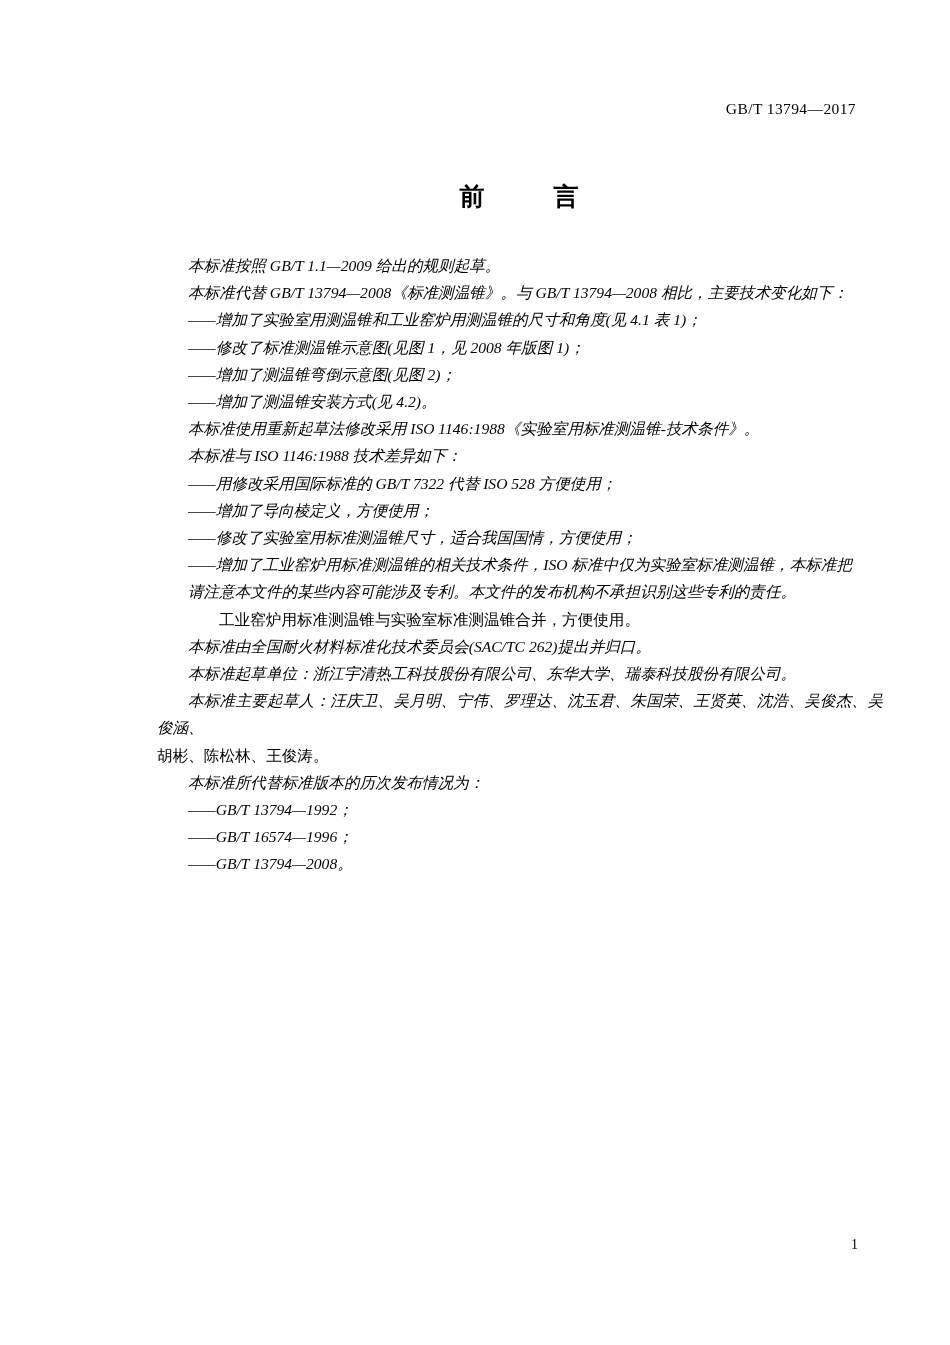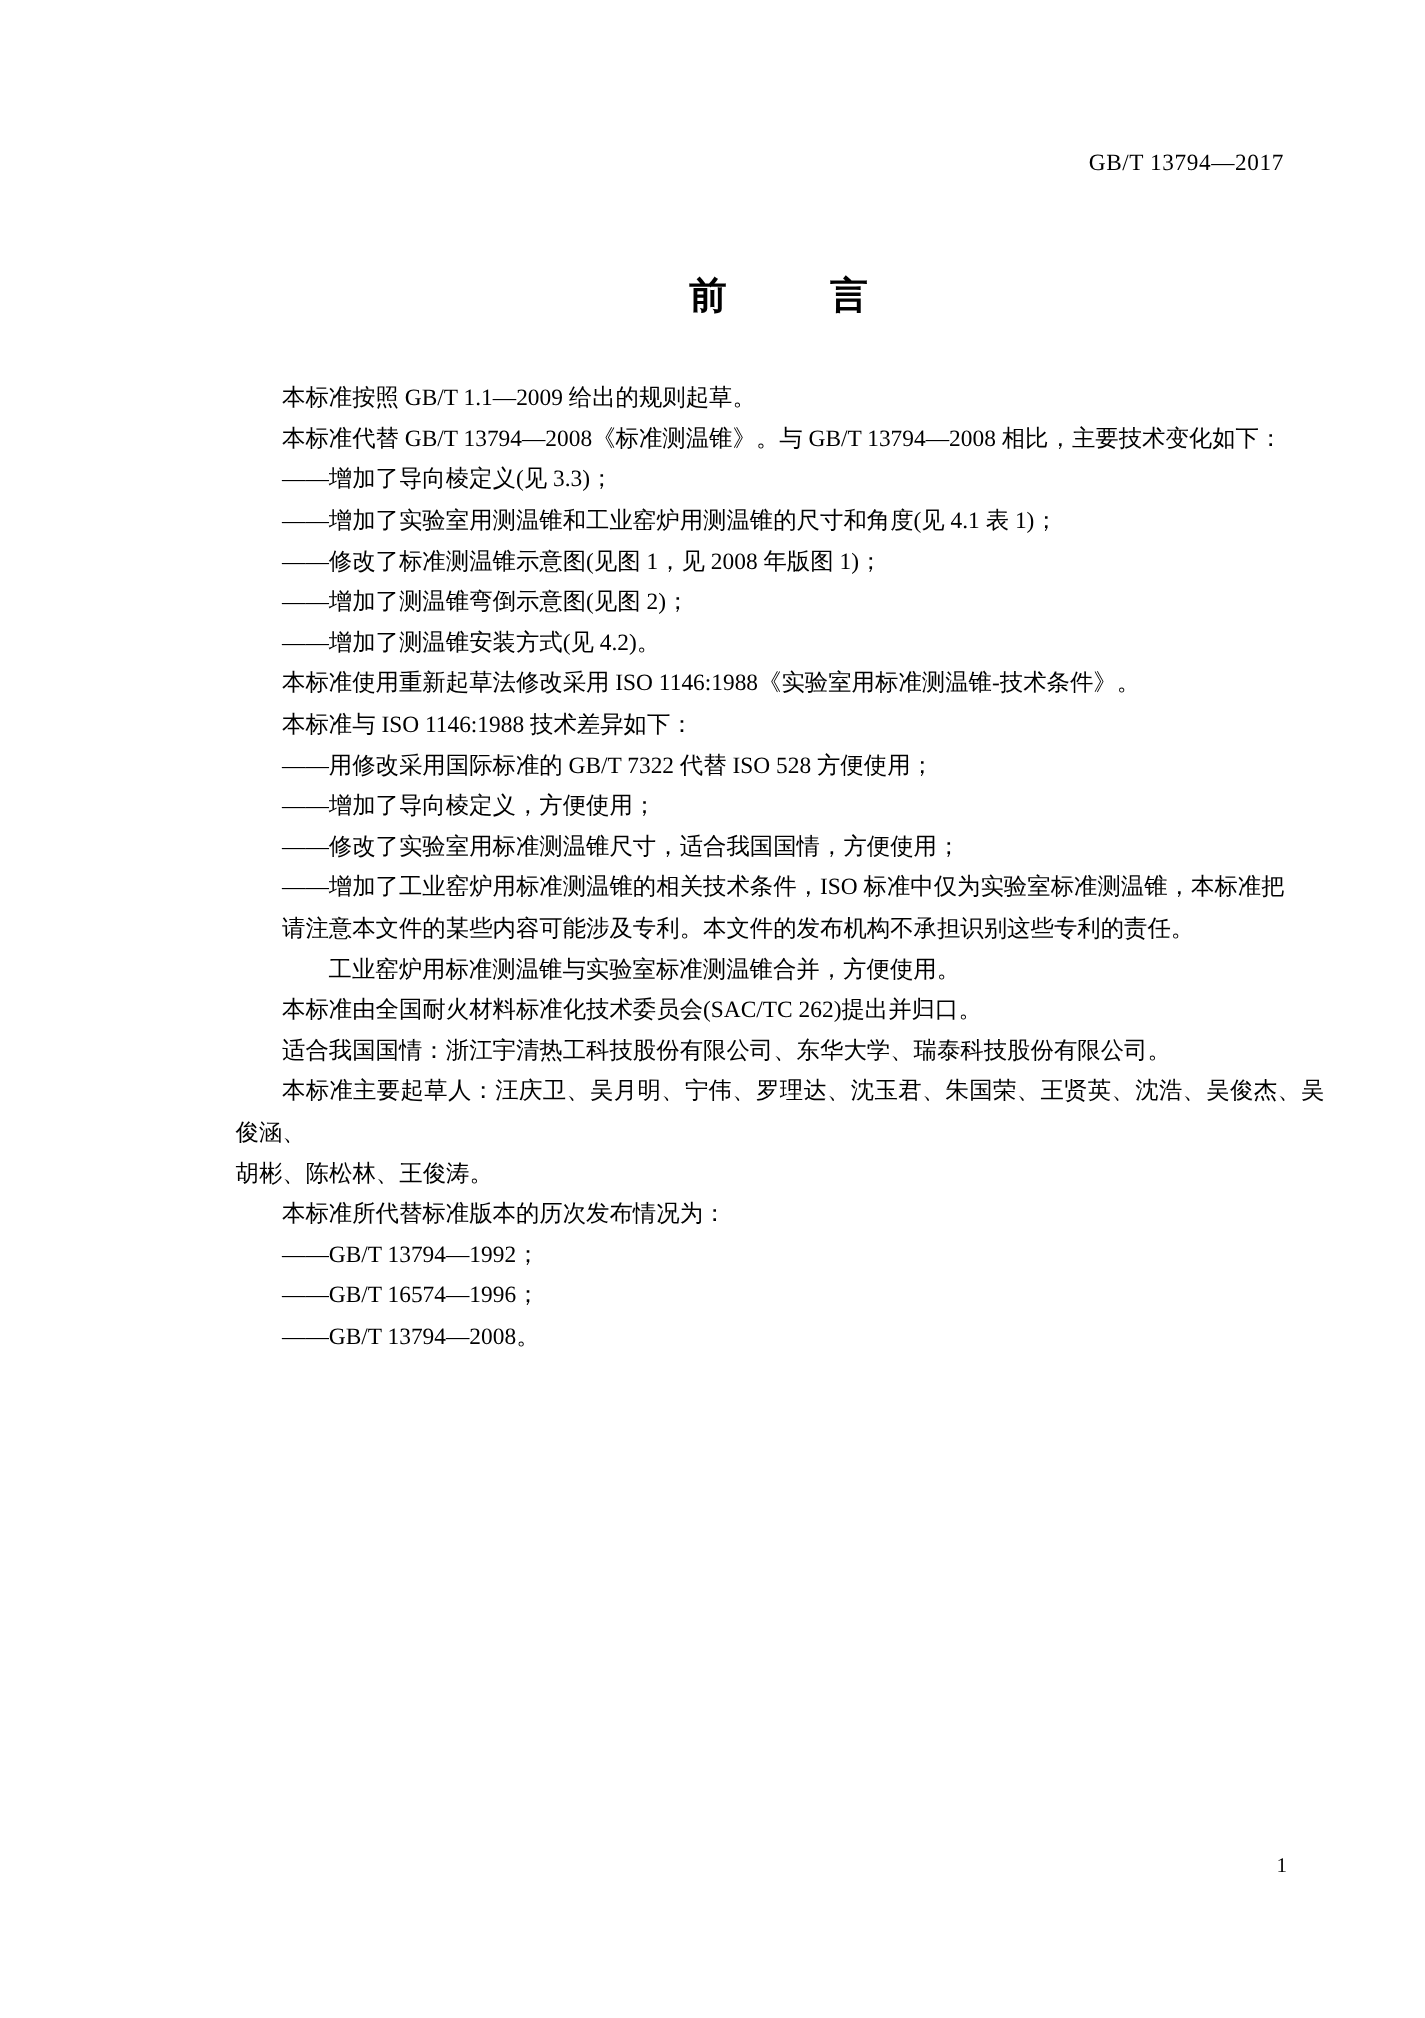--- a/index.html
+++ b/index.html
@@ -50,20 +50,21 @@
     font-size: 15.6px;
     line-height: 27.2px;
   }
   .p {
     margin: 0;
     text-align: justify;
     text-justify: inter-ideograph;
   }
   .indent2 {
     text-indent: 31px;
+    font-style: italic;
   }
   .hang {
     padding-left: 62px;
     text-indent: 0;
   }
   .noindent {
     text-indent: 0;
   }
   .page-number {
     position: absolute;
@@ -78,35 +79,34 @@
 
 <div class="page">
 
   <div class="header-code">GB/T 13794—2017</div>
 
   <div class="doc-title">前　言</div>
 
   <div class="body-block" id="body-block">
       <p class="p indent2">本标准按照 GB/T 1.1—2009 给出的规则起草。</p>
       <p class="p indent2">本标准代替 GB/T 13794—2008《标准测温锥》。与 GB/T 13794—2008 相比，主要技术变化如下：</p>
-      <p class="p indent2">——增加了导向棱定义(见 3.3)；</p>
       <p class="p indent2">——增加了实验室用测温锥和工业窑炉用测温锥的尺寸和角度(见 4.1 表 1)；</p>
       <p class="p indent2">——修改了标准测温锥示意图(见图 1，见 2008 年版图 1)；</p>
       <p class="p indent2">——增加了测温锥弯倒示意图(见图 2)；</p>
       <p class="p indent2">——增加了测温锥安装方式(见 4.2)。</p>
       <p class="p indent2">本标准使用重新起草法修改采用 ISO 1146:1988《实验室用标准测温锥-技术条件》。</p>
       <p class="p indent2">本标准与 ISO 1146:1988 技术差异如下：</p>
       <p class="p indent2">——用修改采用国际标准的 GB/T 7322 代替 ISO 528 方便使用；</p>
       <p class="p indent2">——增加了导向棱定义，方便使用；</p>
       <p class="p indent2">——修改了实验室用标准测温锥尺寸，适合我国国情，方便使用；</p>
       <p class="p indent2">——增加了工业窑炉用标准测温锥的相关技术条件，ISO 标准中仅为实验室标准测温锥，本标准把</p>
       <p class="p indent2">请注意本文件的某些内容可能涉及专利。本文件的发布机构不承担识别这些专利的责任。</p>
       <p class="p hang">工业窑炉用标准测温锥与实验室标准测温锥合并，方便使用。</p>
       <p class="p indent2">本标准由全国耐火材料标准化技术委员会(SAC/TC 262)提出并归口。</p>
-      <p class="p indent2">适合我国国情：浙江宇清热工科技股份有限公司、东华大学、瑞泰科技股份有限公司。</p>
+      <p class="p indent2">本标准起草单位：浙江宇清热工科技股份有限公司、东华大学、瑞泰科技股份有限公司。</p>
       <p class="p indent2">本标准主要起草人：汪庆卫、吴月明、宁伟、罗理达、沈玉君、朱国荣、王贤英、沈浩、吴俊杰、吴俊涵、</p>
       <p class="p noindent">胡彬、陈松林、王俊涛。</p>
       <p class="p indent2">本标准所代替标准版本的历次发布情况为：</p>
       <p class="p indent2">——GB/T 13794—1992；</p>
       <p class="p indent2">——GB/T 16574—1996；</p>
       <p class="p indent2">——GB/T 13794—2008。</p>
     </div>
 
   <div class="page-number">1</div>
 

